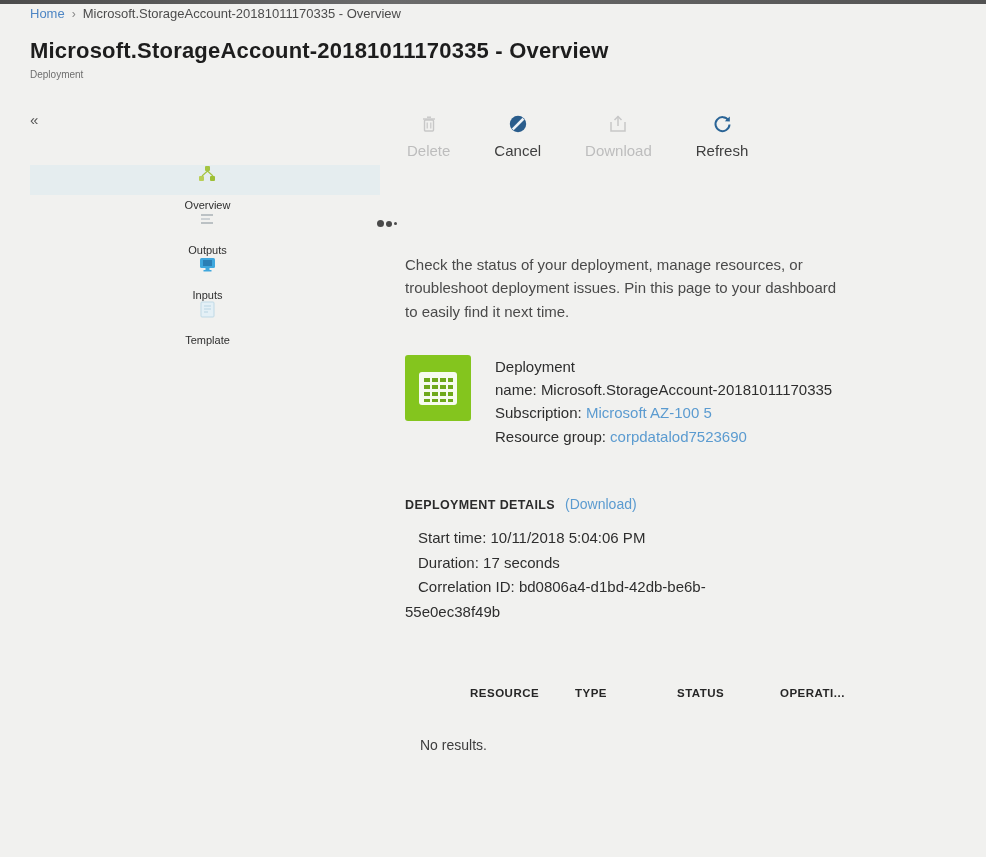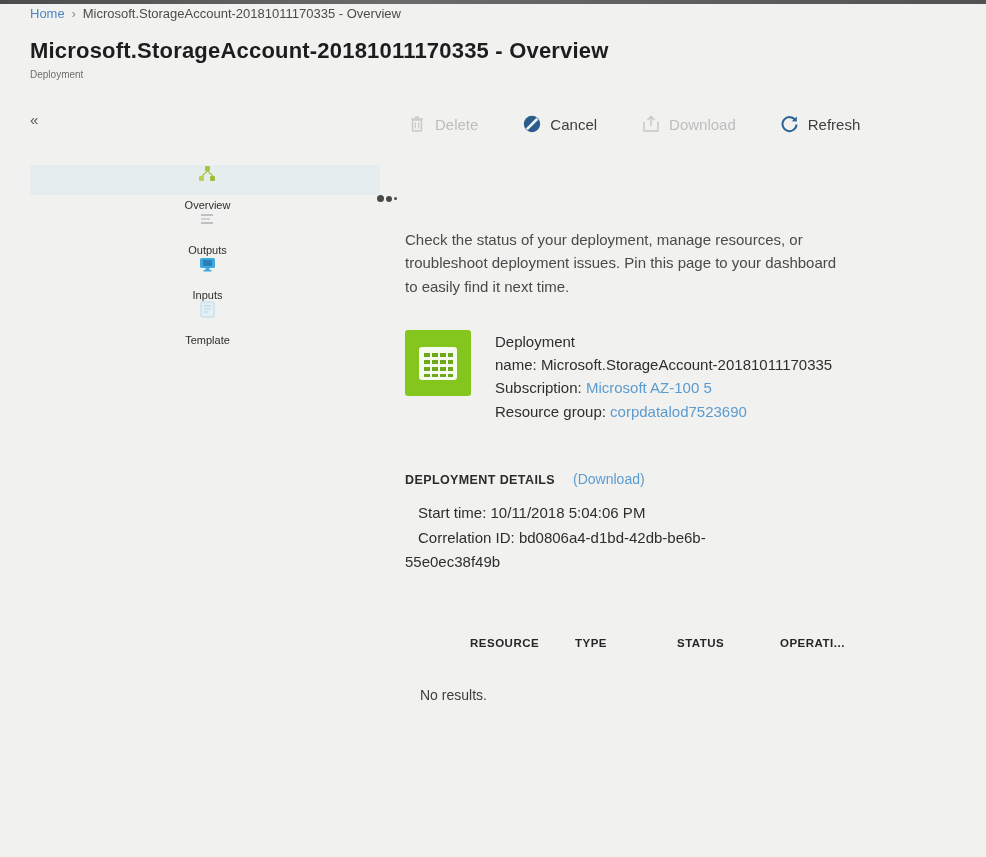--- a/index.html
+++ b/index.html
@@ -57,21 +57,21 @@
     width: 350px;
     flex-direction: column;
   }
   .nav-item.active { background: rgba(205, 230, 240, 0.35); }
   .nav-icon { width: 18px; height: 18px; flex: 0 0 18px; display: inline-flex; align-items: center; justify-content: center; }
 
   
   .main { flex: 1; padding: 10px 30px 0 0; }
 
   .toolbar { display: flex; align-items: center; gap: 44px; padding: 4px 0 0 2px; }
-  .tb-btn { display: flex; align-items: center; gap: 8px; font-size: 15px; color: #3f3f3f; cursor: pointer; }
+  .tb-btn { display: flex; align-items: center; gap: 8px; font-size: 15px; color: #3f3f3f; cursor: pointer; flex-direction: column; }
   .tb-btn.disabled { color: #bdbdbd; cursor: default; }
   .tb-icon { width: 20px; height: 20px; display: inline-flex; align-items: center; justify-content: center; }
 
   .hero { margin-top: 48px; display: flex; align-items: flex-start; }
   .dots-icon { margin-top: 13px; margin-left: -28px; width: 24px; display: flex; align-items: center; gap: 2px; }
   .dots-icon i { background: #4a4a4a; border-radius: 50%; display: block; }
   .dots-icon i.d1 { width: 7px; height: 7px; }
   .dots-icon i.d2 { width: 6px; height: 6px; }
   .dots-icon i.d3 { width: 3px; height: 3px; }
   .hero-heading { font-size: 27px; font-weight: 400; color: #333; letter-spacing: 0.2px; }
@@ -81,21 +81,21 @@
     font-size: 15px; line-height: 1.55; color: #4a4a4a;
   }
 
   .dep-card { margin-top: 32px; display: flex; gap: 24px; }
   .dep-icon { width: 66px; height: 66px; flex: 0 0 66px; }
   .dep-text { font-size: 15px; line-height: 1.55; color: #2e2e2e; width: 340px; }
   .dep-text .label { color: #2e2e2e; text-align: right; }
   a.link, .link { color: #5b9bd0; text-decoration: none; cursor: pointer; }
 
   .details-section { margin-top: 48px; }
-  .details-head { display: flex; align-items: baseline; gap: 18px; }
+  .details-head { display: flex; align-items: baseline; gap: 10px; }
   .details-title { font-size: 12.5px; font-weight: bold; color: #2b2b2b; letter-spacing: 0.4px; }
   .details-download { font-size: 14px; }
   .details-rows { margin-top: 14px; width: 390px; font-size: 15px; line-height: 1.65; color: #2e2e2e; }
   .detail-row { text-indent: 13px; }
 
   .res-table { margin-top: 62px; position: relative; height: 20px; }
   .res-table .col { position: absolute; top: 0; font-size: 11.5px; font-weight: bold; color: #262626; letter-spacing: 0.5px; }
   .res-table .c0 { left: 65px; }
   .res-table .c1 { left: 170px; }
   .res-table .c2 { left: 272px; }
@@ -273,20 +273,24 @@
         <div class="details-head">
           <span class="details-title">DEPLOYMENT DETAILS</span>
           <span class="link details-download">(Download)</span>
         </div>
         <div class="details-rows">
           <div class="detail-row">
             <span>Start time:</span>
             <span>10/11/2018 5:04:06 PM</span>
           </div>
           <div class="detail-row">
+            <span>Duration:</span>
+            <span>17 seconds</span>
+          </div>
+          <div class="detail-row">
             <span>Correlation ID:</span>
             <span>bd0806a4-d1bd-42db-be6b-55e0ec38f49b</span>
           </div>
         </div>
       </div>
 
       <div class="res-table">
         <span class="col c0">RESOURCE</span>
         <span class="col c1">TYPE</span>
         <span class="col c2">STATUS</span>

